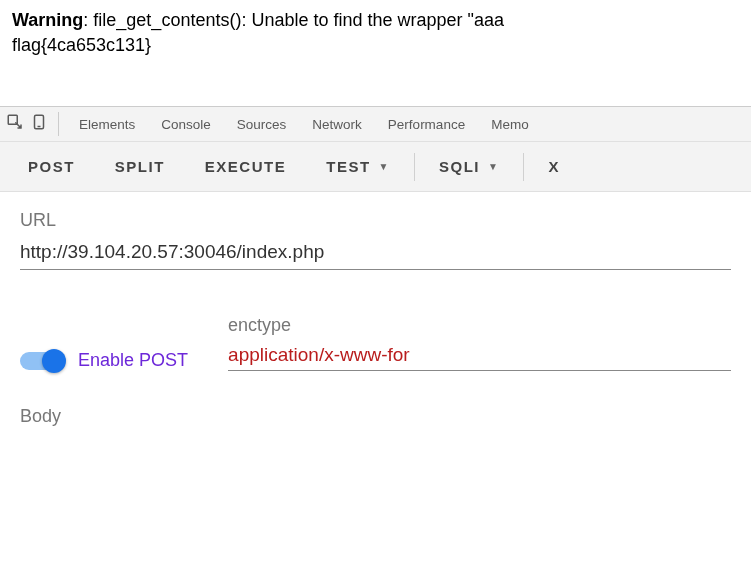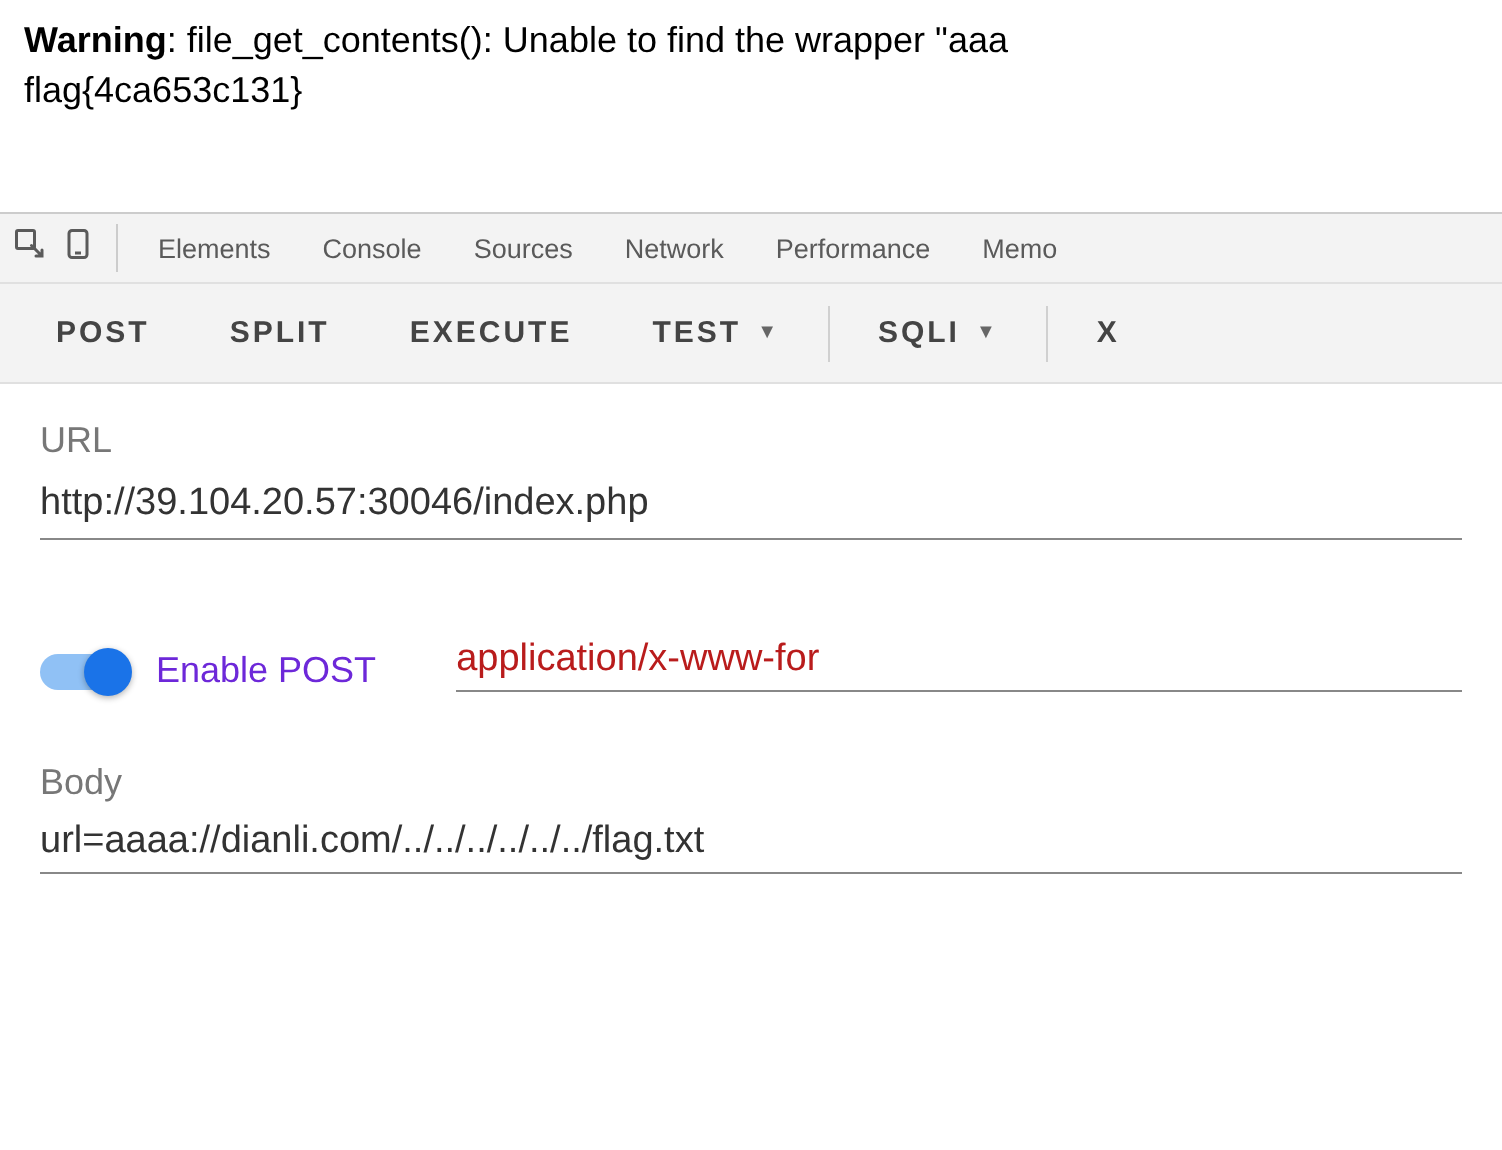--- a/index.html
+++ b/index.html
@@ -232,21 +232,21 @@
   <input type="text" class="url-input" value="http://39.104.20.57:30046/index.php" style="">
 
   <div class="row-2">
     <div class="toggle-group">
       <div class="toggle">
         <div class="toggle-knob"></div>
       </div>
       <div class="toggle-label">Enable POST</div>
     </div>
     <div class="enctype-group">
+      <div class="field-label">enctype</div>
       <input type="text" class="enctype-input" value="application/x-www-for" style="">
     </div>
   </div>
 
   <div class="body-section">
     <div class="field-label">Body</div>
-    <input type="text" class="body-input" value="url=aaaa://dianli.com/../../../../../../flag.txt" style="">
   </div>
 </div>
 
 </body></html>

